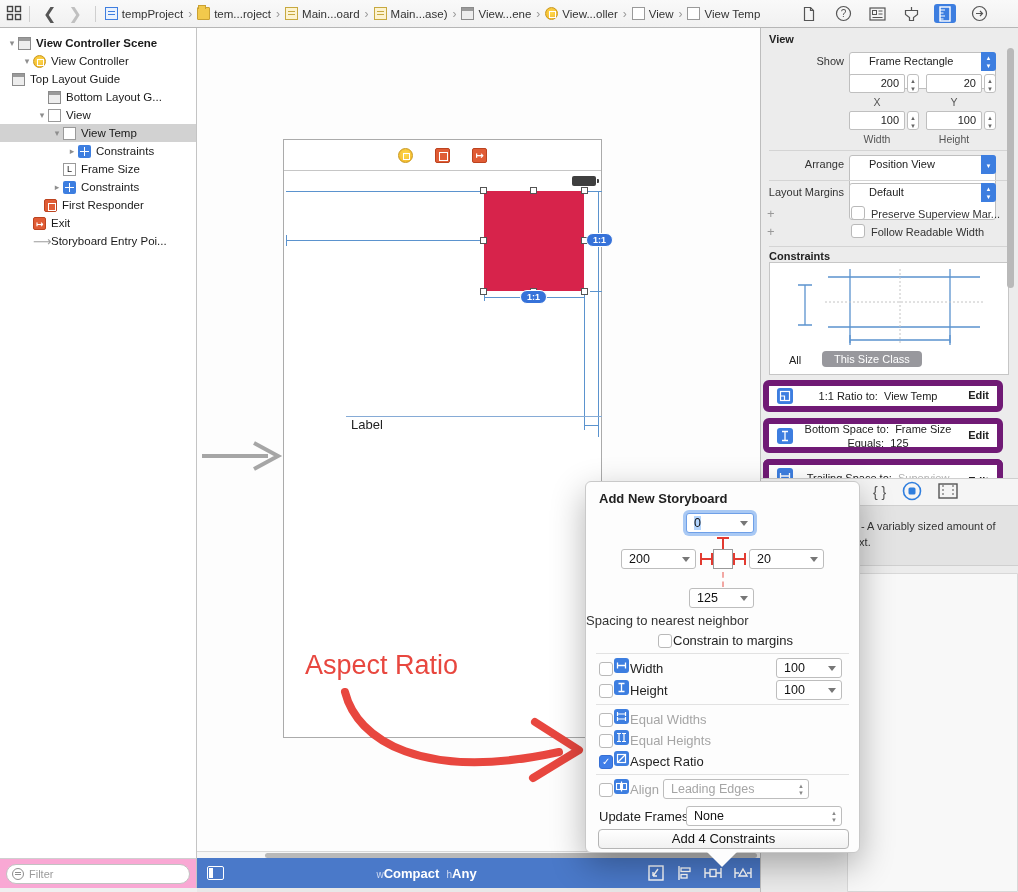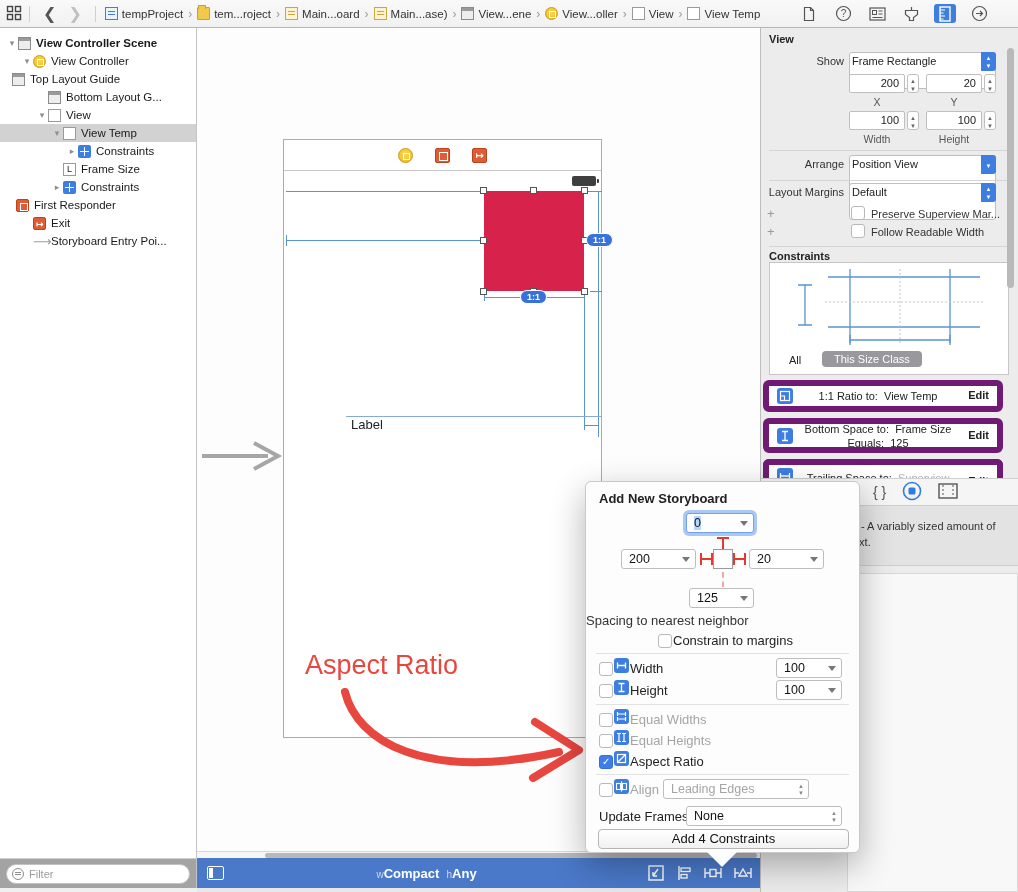--- a/index.html
+++ b/index.html
@@ -42,21 +42,21 @@
   .ibtn.sel { background:#3D7EE0; }
 
   
   .sidebar { position:absolute; left:0; top:28px; width:197px; height:830px; background:#fff;
     border-right:1px solid #c4c4c4; padding-top:6px; }
   .orow { position:relative; height:18px; display:flex; align-items:center; font-size:11.5px; color:#1a1a1a; }
   .orow.sel { background:#d2d2d2; }
   .tri { width:12px; font-size:9px; color:#8e8e8e; text-align:center; flex:none; }
   .oi { flex:none; margin-right:5px; }
   .olabel { white-space:nowrap; overflow:hidden; }
-  .filterbar { position:absolute; left:0; top:858px; width:197px; height:30px; background:#a3a3a3;
+  .filterbar { position:absolute; left:0; top:858px; width:197px; height:30px; background:#f9a8d4;
     border-top:1px solid #cfcfcf; border-right:1px solid #c4c4c4; display:flex; align-items:center; padding:0 6px; z-index:6; }
   .filterfield { position:relative; width:100%; height:20px; background:#fff; border:1px solid #c2c2c2;
     border-radius:10px; display:flex; align-items:center; padding-left:22px; }
   .filterfield input { border:none; outline:none; width:100%; font-size:11px; background:transparent; color:#333; font-family:inherit; }
   .filterfield input::placeholder { color:#9b9b9b; }
   .ficon { position:absolute; left:5px; top:3px; width:12px; height:12px; border:1px solid #8e8e8e; border-radius:50%; }
   .ficon::before{content:"";position:absolute;left:2px;top:3px;right:2px;height:1px;background:#8e8e8e;box-shadow:0 2px 0 #8e8e8e;}
 
   
   .canvas { position:absolute; left:197px; top:28px; width:563px; height:864px; background:#fdfdfd; overflow:hidden; }
@@ -89,21 +89,21 @@
   .hscroll { position:absolute; left:0; top:823px; width:563px; height:7px; background:#f6f6f6; border-top:1px solid #d8d8d8; }
   .hscroll .pill { position:absolute; left:68px; top:1px; width:492px; height:5px; background:#b9b9b9; border-radius:3px; }
   .botstrip { position:absolute; left:0; top:860px; width:563px; height:4px; background:#e8e8e8; }
 
   
   .util { position:absolute; left:760px; top:28px; width:258px; height:864px; background:#ececec;
     border-left:1px solid #bdbdbd; font-size:11px; }
   .sect-title { position:absolute; font-weight:bold; color:#222; }
   .rlabel { position:absolute; width:83px; text-align:right; color:#333; line-height:19px; }
   .popup { position:absolute; height:37px; background:#fff; border:1px solid #bfbfbf; border-radius:3px;
-    line-height:17px; padding-left:2px; color:#222; }
+    line-height:17px; padding-left:19px; color:#222; }
   .popup .cap { position:absolute; right:-1px; top:-1px; width:15px; height:19px; background:#3D7EE0;
     border-radius:0 3px 3px 0; color:#fff; font-size:6px; text-align:center; line-height:8px; padding-top:2px; }
   .field { position:absolute; height:19px; background:#fff; border:1px solid #bfbfbf; border-radius:2px;
     text-align:right; padding-right:5px; line-height:17px; }
   .stepper { position:absolute; width:12px; height:19px; background:#fff; border:1px solid #bfbfbf; border-radius:3px;
     font-size:6px; color:#666; text-align:center; line-height:8px; padding-top:2px; }
   .flabel { position:absolute; color:#555; font-size:10.5px; text-align:center; width:60px; }
   .hsep { position:absolute; left:8px; right:10px; height:1px; background:#d4d4d4; }
   .plus { position:absolute; left:6px; color:#999; font-size:13px; }
   .cb { position:absolute; width:14px; height:14px; background:#fff; border:1px solid #b9b9b9; border-radius:3px; }
@@ -296,21 +296,21 @@
     <div class="orow" style="padding-left:51px">
         <span class="tri"></span>
         <span class="oi ci ci-L">L</span>
         <span class="olabel">Frame Size</span>
       </div>
     <div class="orow" style="padding-left:51px">
         <span class="tri">▸</span>
         <span class="oi ci ci-cons"></span>
         <span class="olabel">Constraints</span>
       </div>
-    <div class="orow" style="padding-left:4px">
+    <div class="orow" style="padding-left:32px">
         <span class="tri"></span>
         <span class="oi ci ci-fr"></span>
         <span class="olabel">First Responder</span>
       </div>
     <div class="orow" style="padding-left:21px">
         <span class="tri"></span>
         <span class="oi ci ci-exit">↦</span>
         <span class="olabel">Exit</span>
       </div>
     <div class="orow" style="padding-left:21px">

